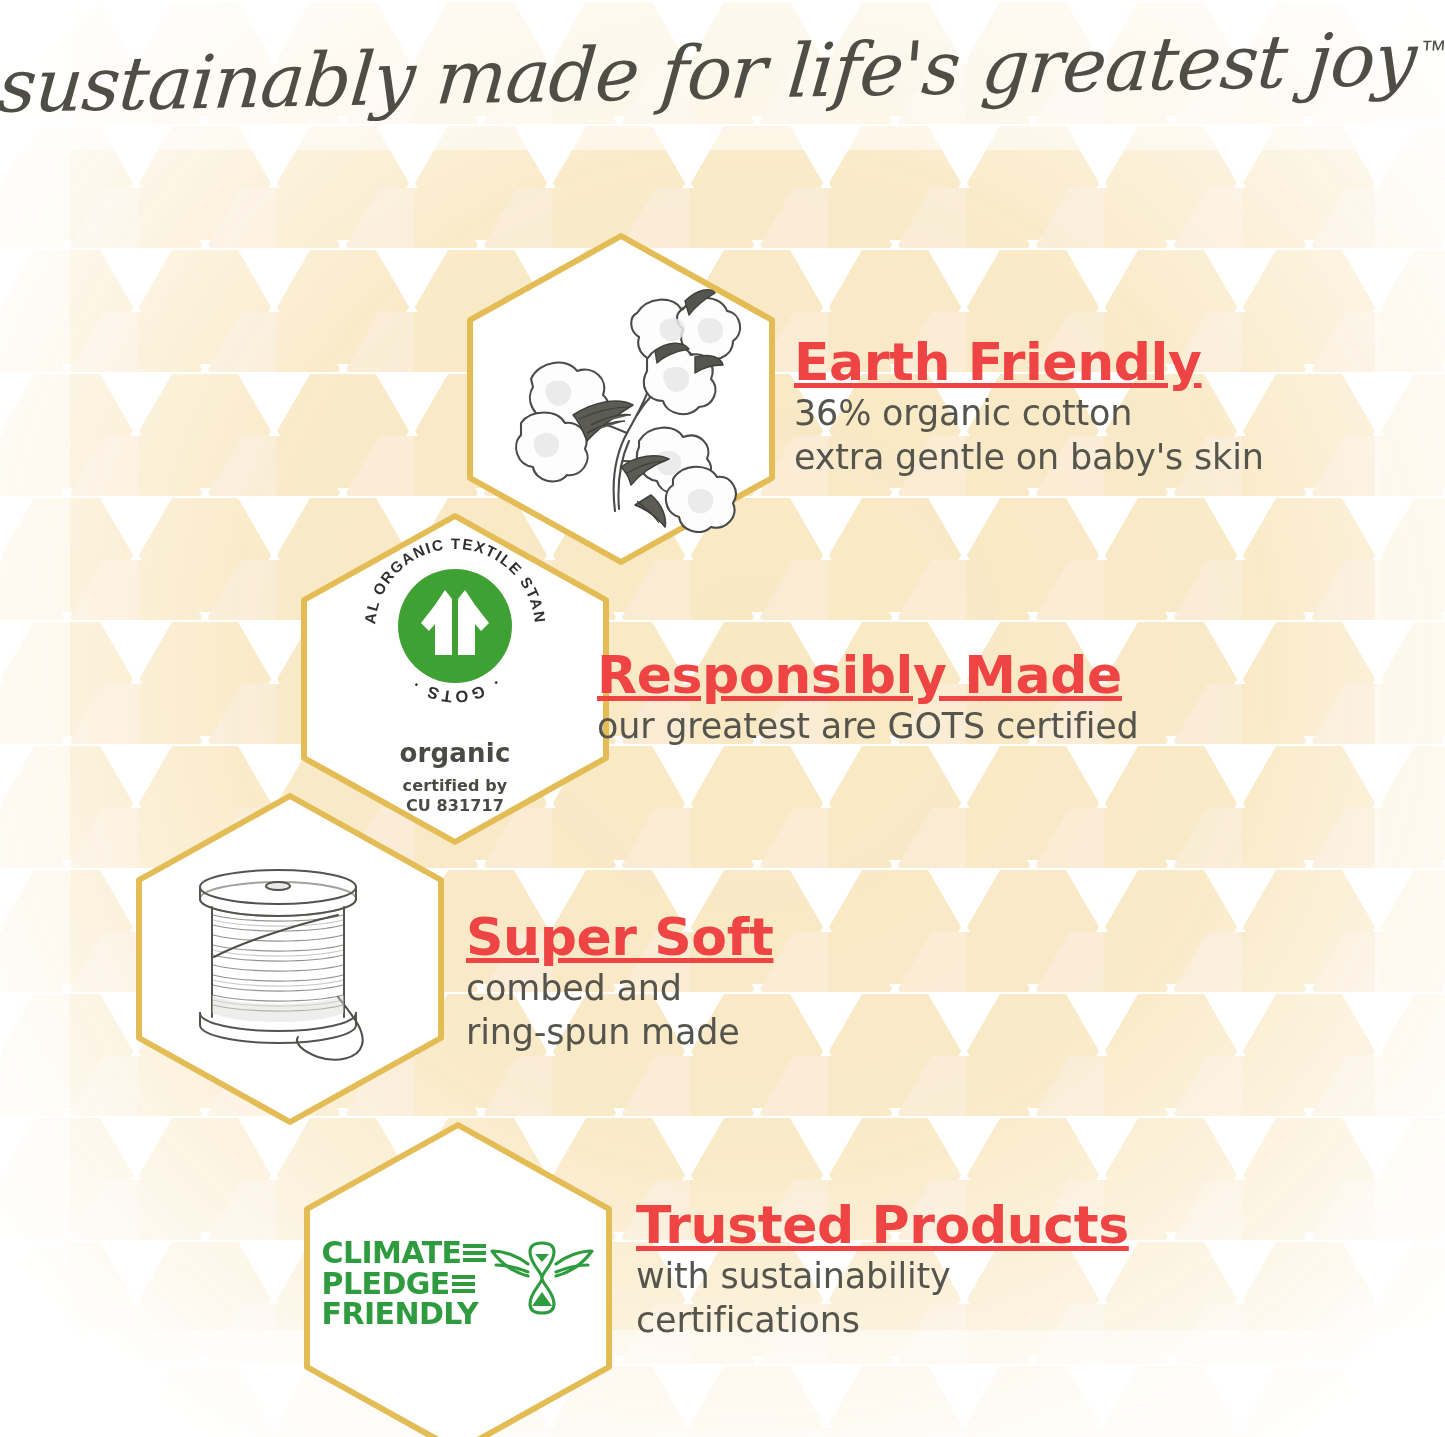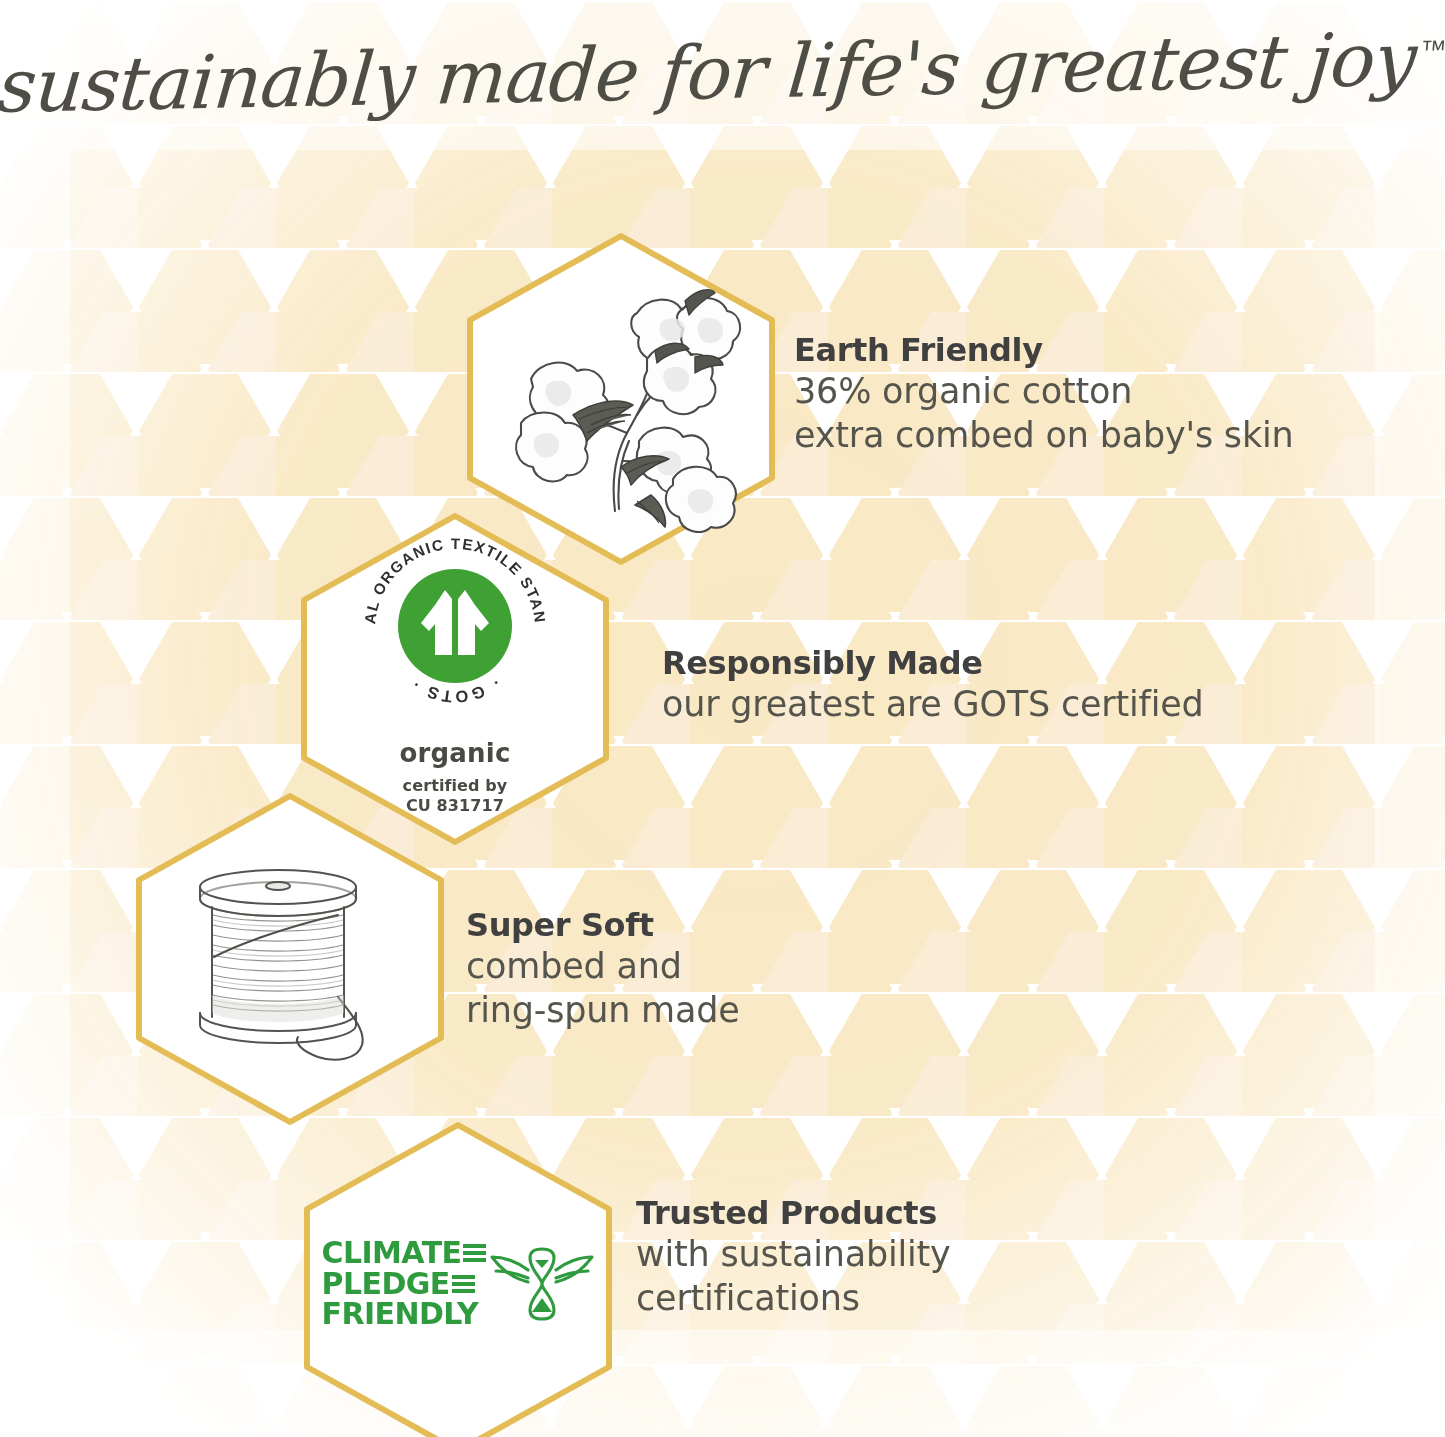--- a/index.html
+++ b/index.html
@@ -55,25 +55,26 @@
   .hexcontent{
     position:absolute;inset:0;
     display:flex;align-items:center;justify-content:center;
     flex-direction:column;
   }
 
   .ftext{position:absolute;z-index:7;}
   .ftitle{
     font-family:"DejaVu Sans", sans-serif;
     font-weight:bold;
-    font-size:32px;
+    font-size:52px;
     line-height:1.12;
-    color:#404040;
+    color:#ef4444;
     letter-spacing:-0.4px;
     white-space:nowrap;
+    text-decoration:underline;
   }
   .fline{
     font-family:"DejaVu Sans", sans-serif;
     font-weight:normal;
     font-size:35px;
     line-height:1.26;
     color:#55554d;
     letter-spacing:-0.2px;
     white-space:nowrap;
   }
@@ -91,21 +92,21 @@
     margin-top:11px;letter-spacing:0.2px;
   }
   .gots-cert{
     font-family:"DejaVu Sans", sans-serif;
     font-weight:bold;font-size:16px;color:#4a4a44;
     line-height:1.22;text-align:center;margin-top:8px;
     letter-spacing:0.1px;
   }
 
   
-  .cpf-block{display:flex;align-items:center;gap:4px;transform:translateY(-4px);}
+  .cpf-block{display:flex;align-items:flex-start;gap:4px;transform:translateY(-4px);}
   .cpf-word{display:flex;flex-direction:column;align-items:flex-start;}
   .cpf-row{display:flex;align-items:center;}
   .cpf-txt{
     font-family:"DejaVu Sans", sans-serif;
     font-weight:bold;
     font-size:30px;
     line-height:1.02;
     color:#2f9b3f;
     letter-spacing:-0.6px;
   }
@@ -234,21 +235,21 @@
               <path d="M150 236 C160 244 168 252 172 258"></path>
             </g>
           </svg>
         </div>
       </div>
     </div>
 
     <div class="ftext" style="left:794px;top:333px;">
       <div class="ftitle">Earth Friendly</div>
       <div class="fline">36% organic cotton</div>
-      <div class="fline">extra combed on baby's skin</div>
+      <div class="fline">extra gentle on baby's skin</div>
     </div>
   </div>
 
   <div class="feature" style="left:0;top:0;width:1445px;height:900px;">
 
     <div class="hexcell" style="left:299px;top:511px;--hw:312px;--hh:336px;">
       <svg viewBox="0 0 312 336" xmlns="http://www.w3.org/2000/svg">
         <polygon points="156,5 307,89 307,247 156,331 5,247 5,89" fill="#ffffff" stroke="#e3bc56" stroke-width="6" stroke-linejoin="round" vector-effect="non-scaling-stroke"></polygon>
       </svg>
       <div class="hexcontent">
@@ -279,21 +280,21 @@
 
           <div class="gots-organic">organic</div>
           <div class="gots-cert">
             <span>certified by</span><br>
             <span>CU 831717</span>
           </div>
         </div>
       </div>
     </div>
 
-    <div class="ftext" style="left:662px;top:646px;">
+    <div class="ftext" style="left:597px;top:646px;">
       <div class="ftitle">Responsibly Made</div>
       <div class="fline">our greatest are GOTS certified</div>
     </div>
   </div>
 
   <div class="feature" style="left:0;top:0;width:1375px;height:1200px;">
 
     <div class="hexcell" style="left:134px;top:791px;--hw:312px;--hh:336px;">
       <svg viewBox="0 0 312 336" xmlns="http://www.w3.org/2000/svg">
         <polygon points="156,5 307,89 307,247 156,331 5,247 5,89" fill="#ffffff" stroke="#e3bc56" stroke-width="6" stroke-linejoin="round" vector-effect="non-scaling-stroke"></polygon>

